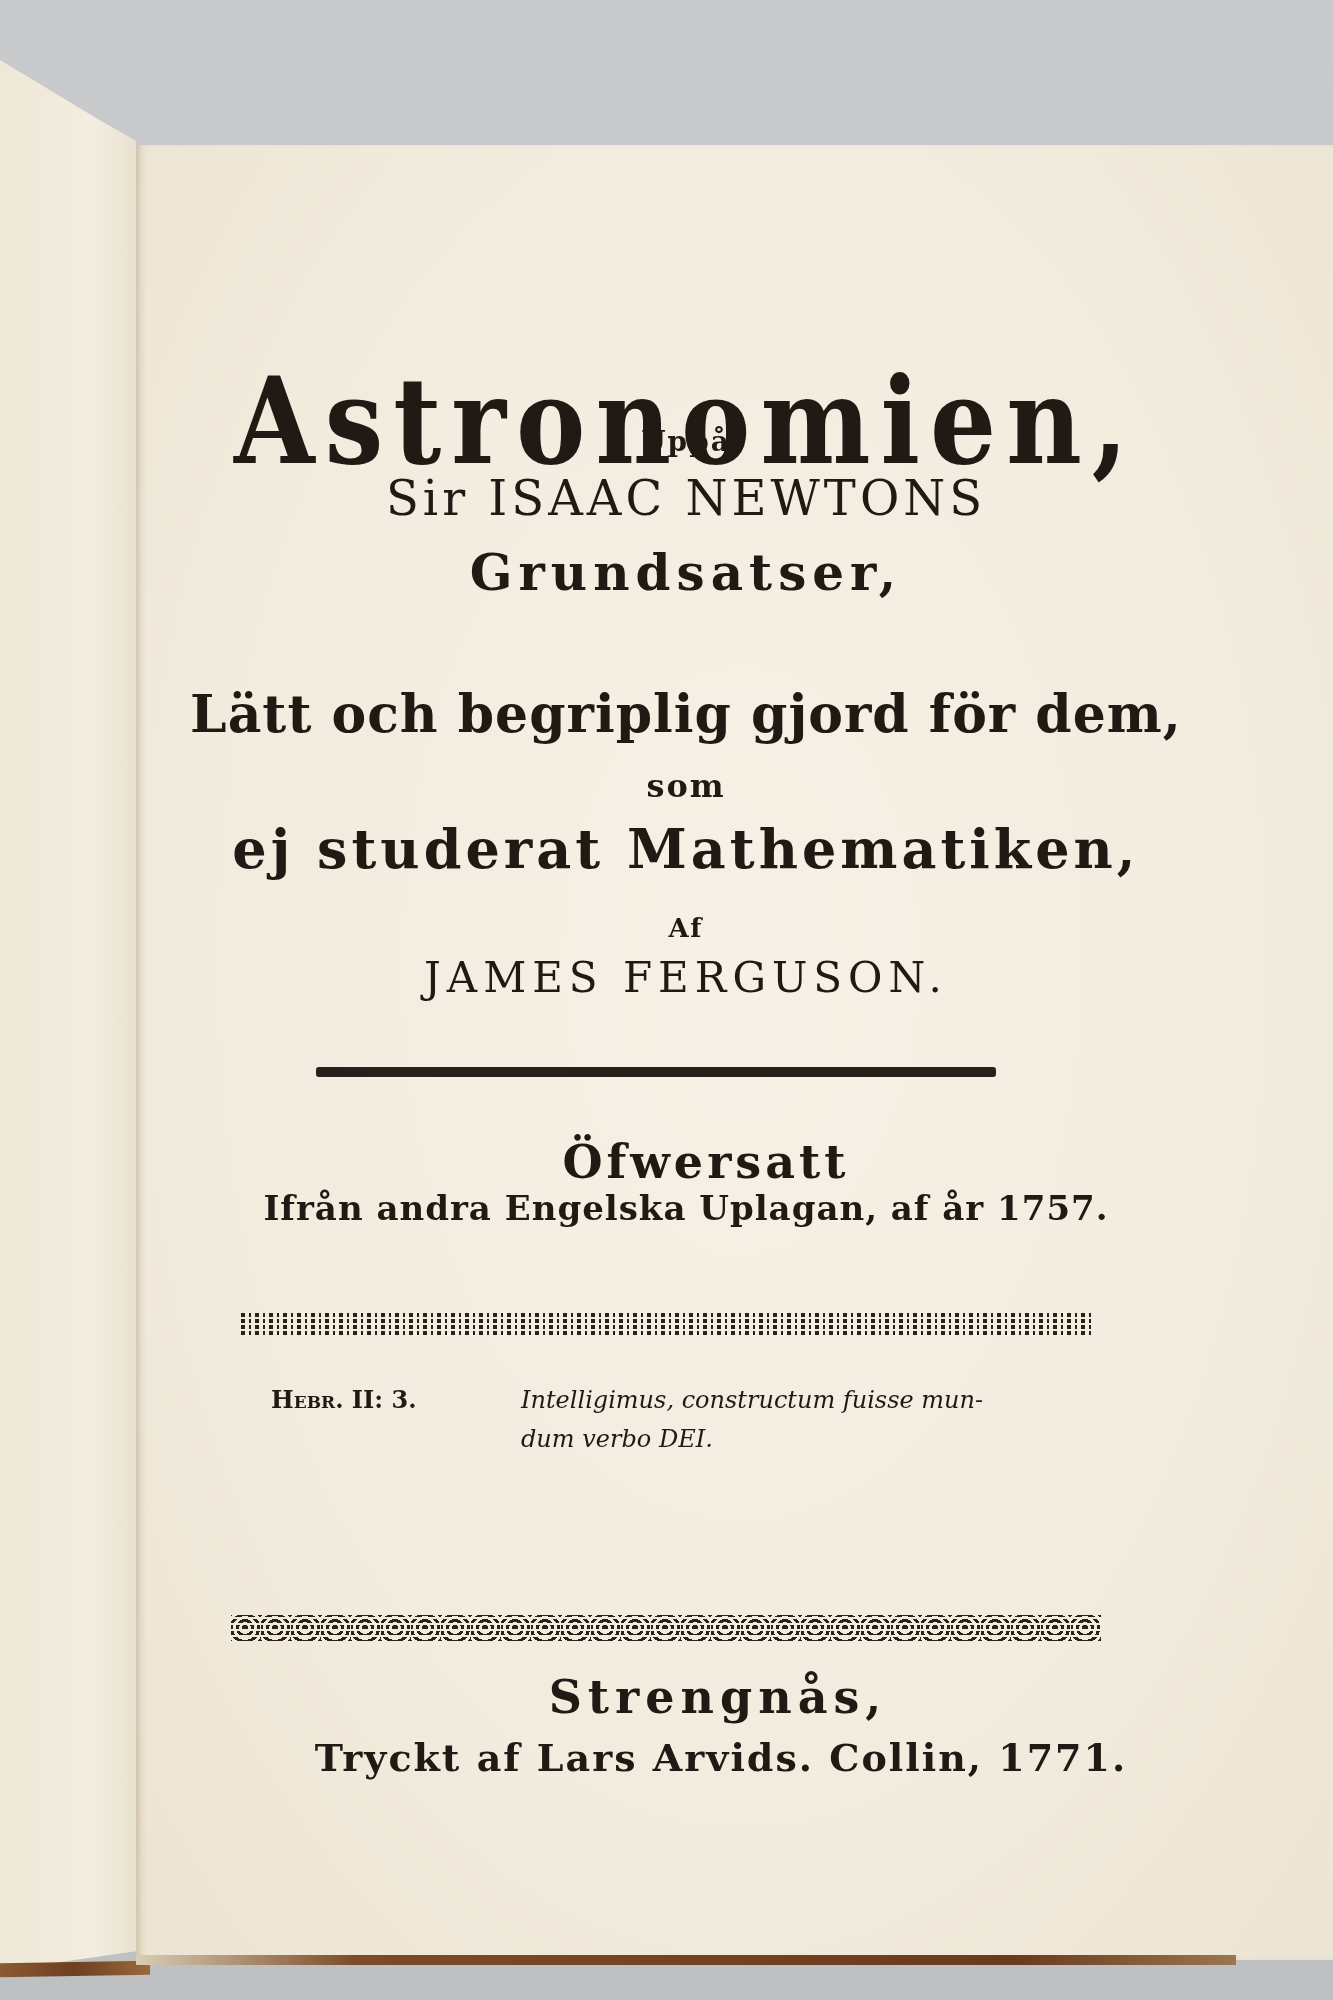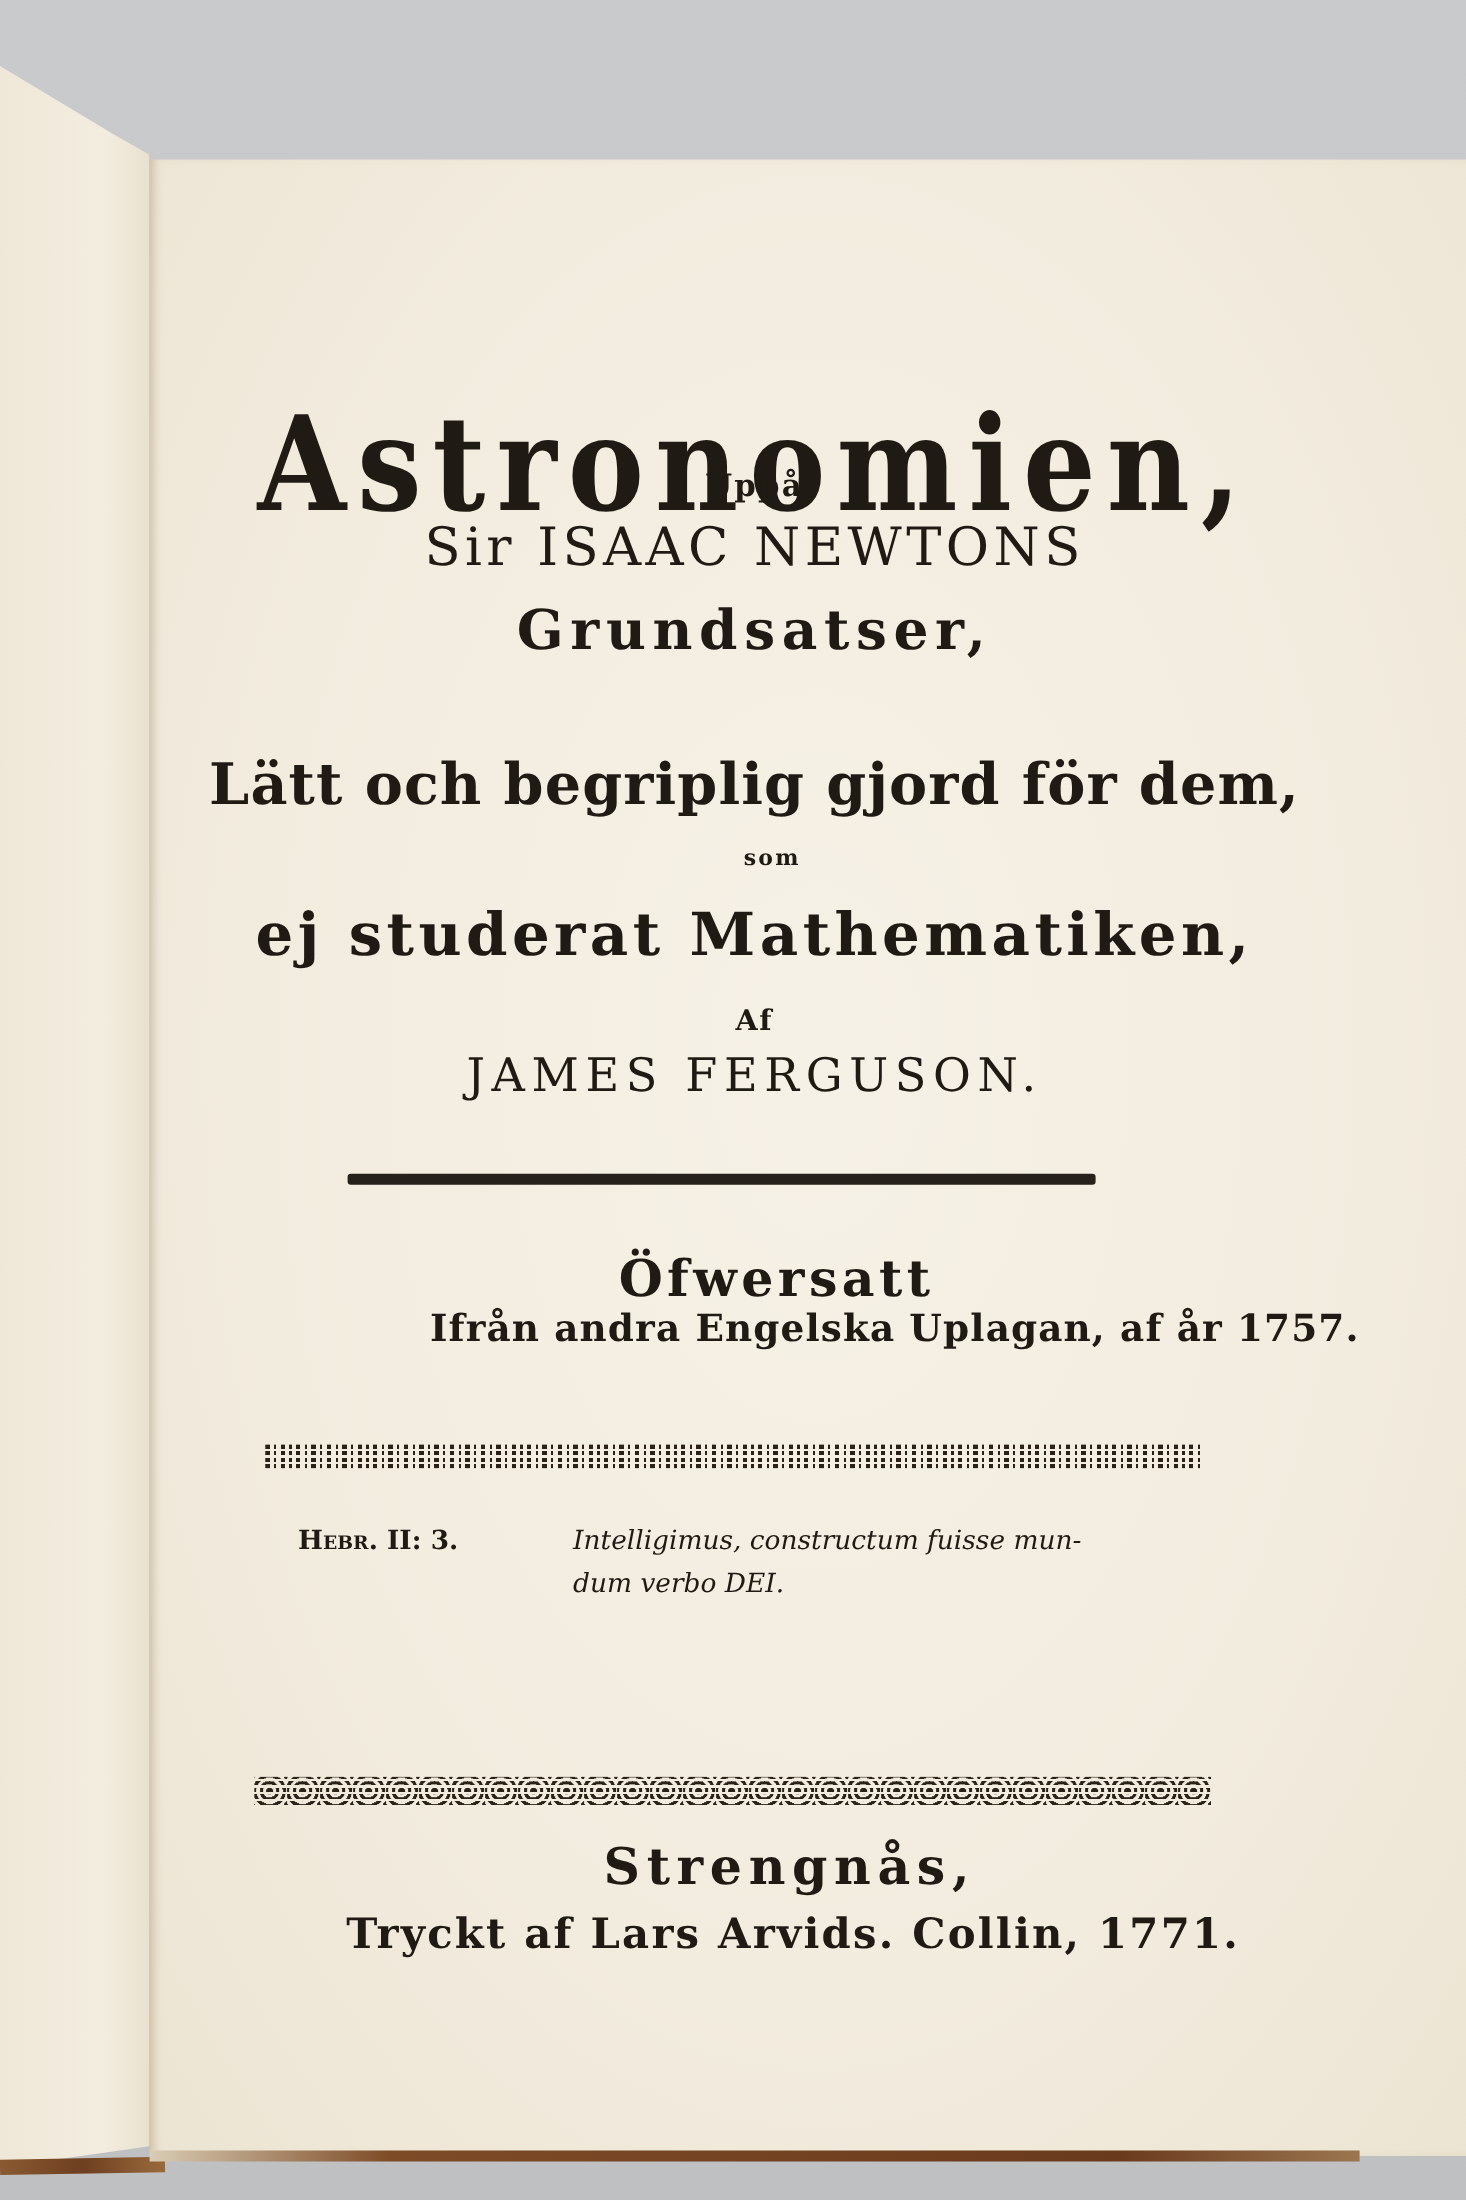--- a/index.html
+++ b/index.html
@@ -38,30 +38,30 @@
     position:absolute; left:136px; top:1955px; width:1100px; height:10px;
     background: linear-gradient(90deg,#d9cdb5,#7d4b26 20%,#6a3a1d 80%,#9b7650);
   }
   .line { position:absolute; left:0; width:1100px; text-align:center; color:#1f1a14; white-space:nowrap; }
   .blackletter { font-family:"DejaVu Serif", serif; font-weight:bold; letter-spacing:2px; }
   .title { top:215px; font-size:104px; letter-spacing:10px; transform:scaleY(1.15); }
   .uppa { top:280px; font-size:28px; font-weight:bold; }
   .newton { top:325px; font-size:48px; letter-spacing:4px; }
   .grund { top:398px; font-size:50px; letter-spacing:6px;text-align:center; }
   .latt { top:538px; font-size:52px; letter-spacing:1px; }
-  .som { top:622px; font-size:20px; font-weight:bold;padding-left:16px; }
+  .som { top:622px; font-size:32px; font-weight:bold; }
   .studerat { top:672px; font-size:54px; letter-spacing:4px; }
   .af { top:768px; font-size:26px; font-weight:bold; }
   .author { top:808px; font-size:42px; letter-spacing:6px; }
   .rule {
     position:absolute; left:180px; top:922px; width:680px; height:10px;
     background:#26211a; border-radius:3px;
   }
   .translated { top:990px; font-size:46px; letter-spacing:4px;margin-left:20px; }
-  .edition { top:1043px; font-size:34px; letter-spacing:1px;text-align:right; }
+  .edition { top:1043px; font-size:34px; letter-spacing:1px; }
   .ornament {
     position:absolute; height:22px;
     background: repeating-linear-gradient(90deg,#2a2218 0 4px,transparent 4px 8px,#2a2218 8px 10px,transparent 10px 14px);
     -webkit-mask: repeating-linear-gradient(0deg,#000 0 4px,transparent 4px 6px);
   }
   .ornament-1 { left:105px; top:1168px; width:850px; }
   .ornament-2 {
     left:95px; top:1470px; width:870px; height:26px;
     background: repeating-radial-gradient(circle at 14px 13px,#2a2218 0 3px,transparent 3px 6px,#2a2218 6px 9px,transparent 9px 12px);
     background-size:30px 26px;

